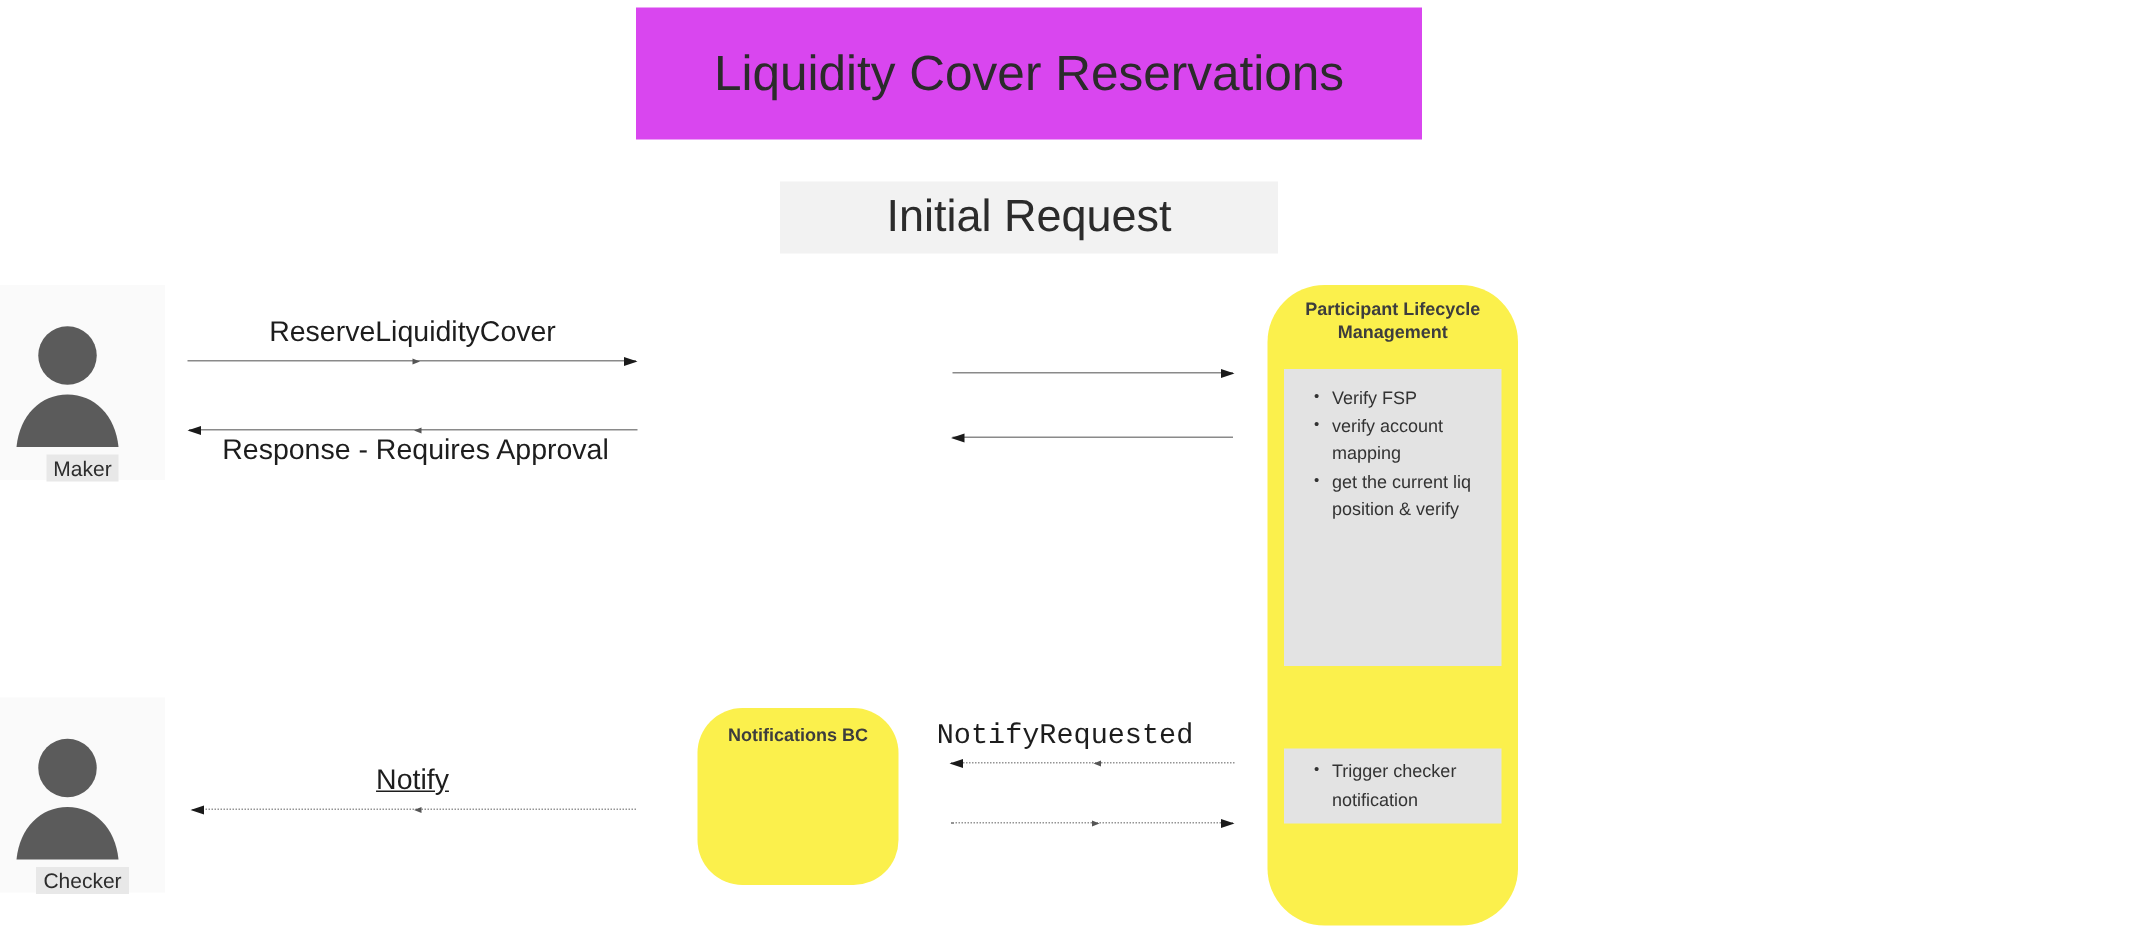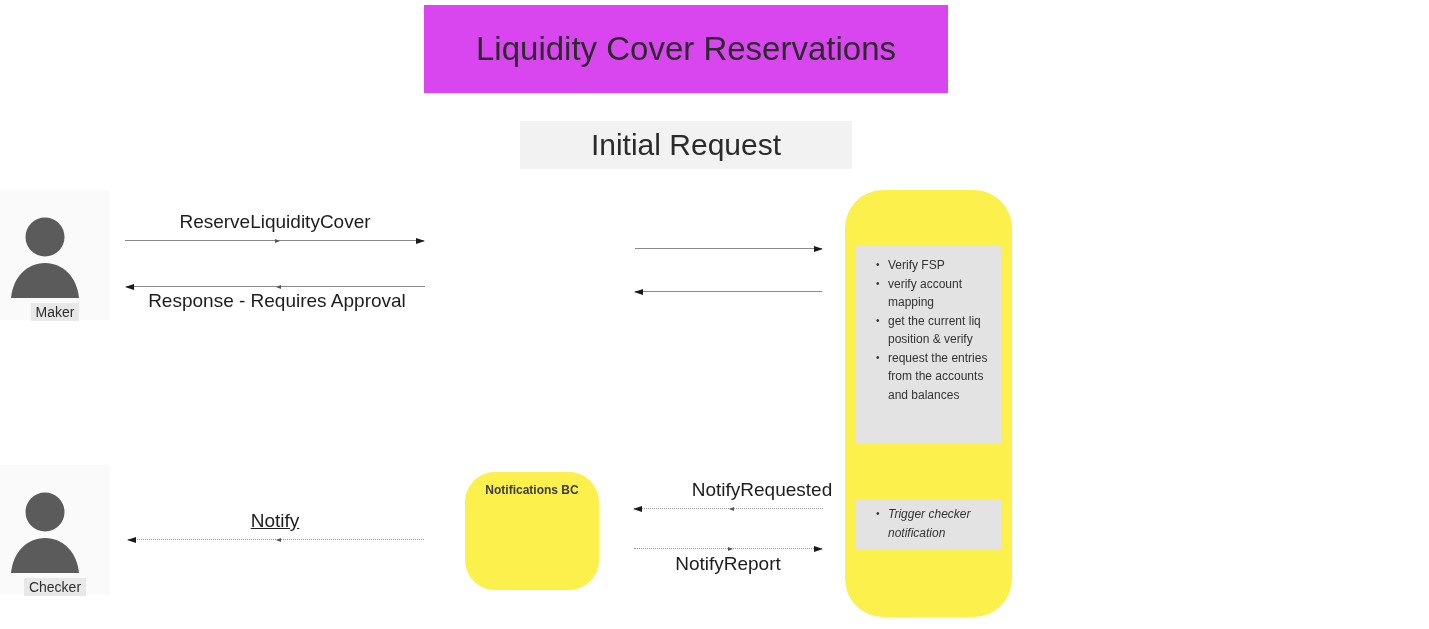--- a/index.html
+++ b/index.html
@@ -25,21 +25,21 @@
   .ybox .ybox-title{padding:9px 10px 0 10px;text-align:center;font-size:12px;font-weight:bold;color:#3d3d3d;line-height:15px;}
   .api-box{left:450px;top:190px;width:167px;height:255px;}
   .plm-box{left:845px;top:190px;width:167px;height:427px;}
   .notif-box{left:465px;top:472px;width:134px;height:118px;border-radius:30px;}
   .notif-box .ybox-title{padding-top:11px;}
   
   .task-panel{position:absolute;left:11px;width:145px;background:#e3e3e3;}
   .task-panel-1{top:56px;height:198px;}
   .task-panel-2{top:309px;height:50px;}
   .task-list{list-style:none;margin:0;padding:10px 6px 0 19px;font-size:12px;line-height:18.5px;color:#333;}
-  .task-panel-2 .task-list{padding-top:6px;font-style:italic;}
+  .task-panel-2 .task-list{padding-top:6px;}
   .task-list li{position:relative;padding-left:13px;}
   .task-list li::before{content:"•";position:absolute;left:1px;top:0;font-size:10px;color:#333;}
   
   .arrow{height:0;}
   .arrow.solid{border-top:1.5px solid #8a8a8a;}
   .arrow.dotted{border-top:1.5px dotted #949494;}
   .head{position:absolute;top:-3.5px;width:0;height:0;border-top:3px solid transparent;border-bottom:3px solid transparent;}
   .head-r{right:-1px;border-left:9px solid #1a1a1a;}
   .head-l{left:-1px;border-right:9px solid #1a1a1a;}
   .mid{position:absolute;left:50%;top:-2.5px;width:0;height:0;border-top:2px solid transparent;border-bottom:2px solid transparent;}
@@ -48,21 +48,21 @@
   .msg-label{font-size:19px;color:#1d1d1d;text-align:center;white-space:nowrap;}
   .a1{left:125px;top:240px;width:299px;}
   .l1{left:125px;top:211px;width:300px;}
   .a2{left:126px;top:286px;width:299px;}
   .l2{left:127px;top:290px;width:300px;}
   .a3{left:635px;top:248px;width:187px;}
   .a4{left:635px;top:291px;width:187px;}
   .a5{left:128px;top:539px;width:296px;}
   .l5{left:125px;top:510px;width:300px;text-decoration:underline;}
   .a6{left:634px;top:508px;width:189px;}
-  .l6{left:667px;top:479px;width:190px;}
+  .l6{left:615px;top:479px;width:190px;font-family:Liberation Mono, monospace;}
   .a7{left:634px;top:548px;width:188px;}
   .l7{left:633px;top:553px;width:190px;}
 </style>
 </head>
 <body>
 
 <div id="canvas">
 
   <div class="abs title-bar">Liquidity Cover Reservations</div>
   <div class="abs subtitle-bar">Initial Request</div>
@@ -82,44 +82,43 @@
       <circle cx="42" cy="23" r="19.5" fill="#5b5b5b"></circle>
       <path d="M42 49 C 24 49 10 63 8 84 L 76 84 C 74 63 60 49 42 49 Z" fill="#5b5b5b"></path>
     </svg>
     <div class="actor-label-wrap">
       <span class="actor-label">Checker</span>
     </div>
   </div>
 
 
   <div class="abs ybox plm-box">
+    <div class="ybox-title">Participant Lifecycle Management</div>
     <div class="task-panel task-panel-1">
       <ul class="task-list">
           <li>Verify FSP</li>
           <li>verify account mapping</li>
           <li>get the current liq position &amp; verify</li>
-          <li>request the entries from the accounts and balances</li>
         </ul>
     </div>
     <div class="task-panel task-panel-2">
       <ul class="task-list">
           <li>Trigger checker notification</li>
         </ul>
     </div>
   </div>
 
   <div class="abs ybox notif-box">
     <div class="ybox-title">Notifications BC</div>
   </div>
 
   <div class="abs msg-label l1">ReserveLiquidityCover</div>
   <div class="abs msg-label l2">Response - Requires Approval</div>
   <div class="abs msg-label l5">Notify</div>
   <div class="abs msg-label l6">NotifyRequested</div>
-  <div class="abs msg-label l7">NotifyReport</div>
 
   <div class="abs arrow solid a1">
     <span class="mid mid-r"></span>
     <span class="head head-r"></span>
   </div>
   <div class="abs arrow solid a2">
     <span class="mid mid-l"></span>
     <span class="head head-l"></span>
   </div>
   <div class="abs arrow solid a3">

